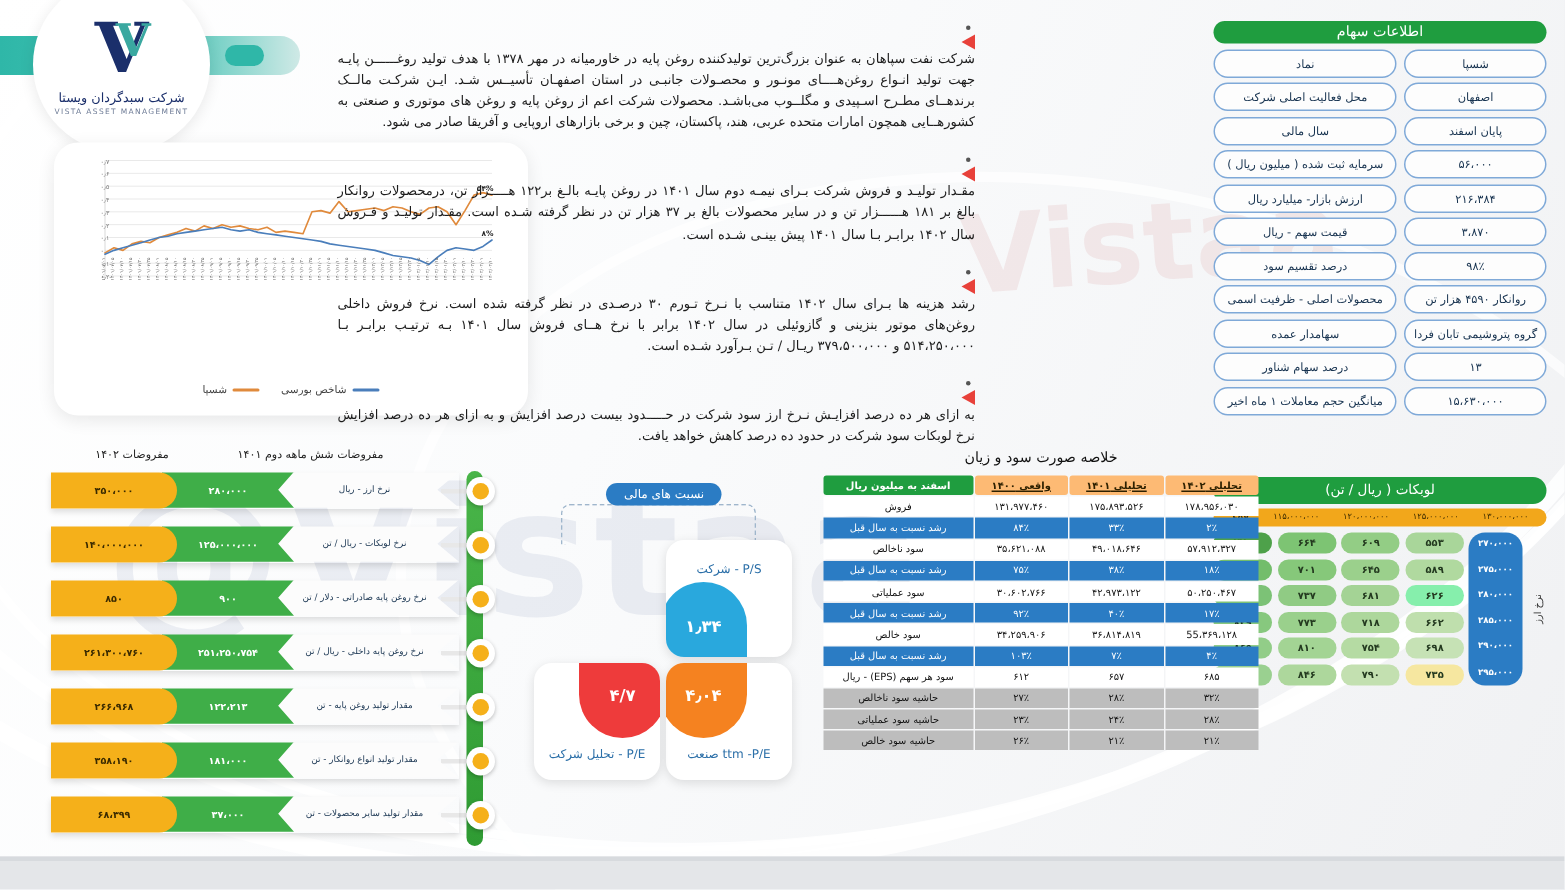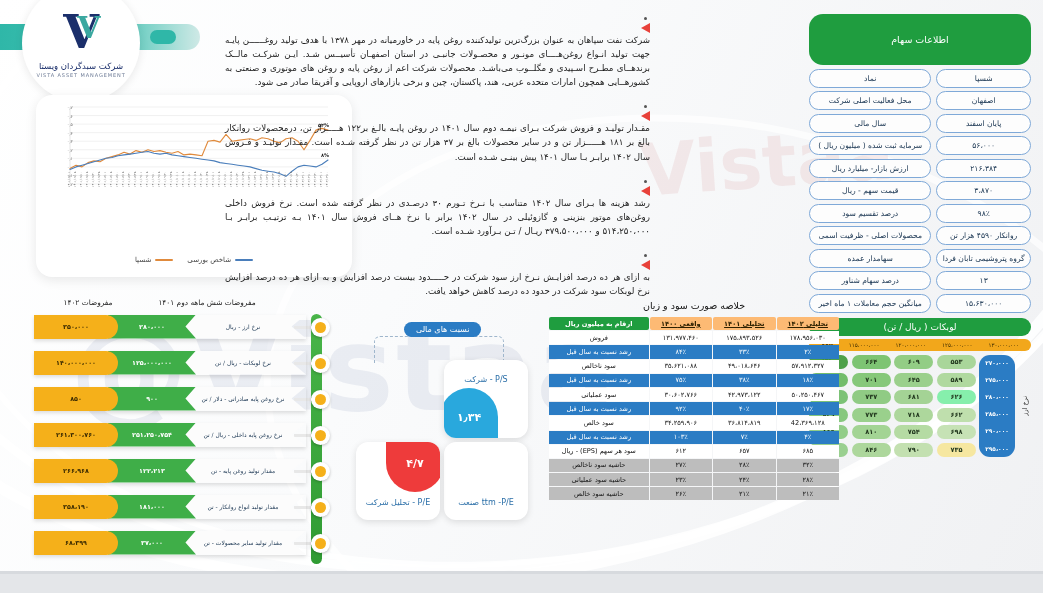--- a/index.html
+++ b/index.html
@@ -59,21 +59,21 @@
   .bullets{position:absolute;right:393px;left:0;top:12px;width:425px;}
   .bullet{display:flex;align-items:flex-start;margin-bottom:11px;flex-direction:column;}
   .bullet .tri{flex:0 0 auto;width:0;height:0;margin-top:3px;margin-left:5px;
       border-top:5px solid transparent;border-bottom:5px solid transparent;border-right:9px solid #e8413a;}
   .bullet .dot{flex:0 0 auto;width:3px;height:3px;border-radius:50%;background:#555;margin:5px 3px 0 2px;}
   .bullet p{margin:0;font-size:8.7px;line-height:1.62;color:#1c1c1c;text-align:justify;}
 
   
   .stock-panel{position:absolute;right:12px;top:14px;width:222px;}
   .panel-head{background:#1f9d3f;color:#fff;border-radius:14px;text-align:center;
-     font-size:9.5px;padding:20px 0;letter-spacing:.3px;}
+     font-size:9.5px;padding:2px 0;letter-spacing:.3px;}
   .stock-row{display:flex;gap:5px;margin-top:3.5px;}
   .pill{border:1px solid #7fa9d8;border-radius:13px;background:#fdfdfd;
      font-size:7.6px;color:#16324f;display:flex;align-items:center;justify-content:center;
      height:19px;box-sizing:border-box;text-align:center;padding:0 3px;}
   .pill.label{flex:1.32;}
   .pill.value{flex:1;}
 
   
   .lub{position:absolute;right:12px;top:318px;width:222px;}
   .lub-head{background:#1f9d3f;color:#fff;border-radius:13px;text-align:center;
@@ -400,21 +400,21 @@
 </div>
 
 <div class="pl">
   <div class="pl-title">خلاصه صورت سود و زیان</div>
   <table class="pl-table">
     <thead>
         <tr id="pl-head">
           <th class="h-year">تحلیلی ۱۴۰۲</th>
           <th class="h-year">تحلیلی ۱۴۰۱</th>
           <th class="h-year">واقعی ۱۴۰۰</th>
-          <th class="h-label">ارقام به میلیون ریال</th>
+          <th class="h-label">اسفند به میلیون ریال</th>
         </tr>
       </thead>
     <tbody id="pl-body">
         <tr class="plain">
           <td>۱۷۸،۹۵۶،۰۳۰</td>
           <td>۱۷۵،۸۹۳،۵۲۶</td>
           <td>۱۳۱،۹۷۷،۴۶۰</td>
           <td class="r-label">فروش</td>
         </tr>
         <tr class="growth">
@@ -441,21 +441,21 @@
           <td>۳۰،۶۰۲،۷۶۶</td>
           <td class="r-label">سود عملیاتی</td>
         </tr>
         <tr class="growth">
           <td>۱۷٪</td>
           <td>۴۰٪</td>
           <td>۹۲٪</td>
           <td class="r-label">رشد نسبت به سال قبل</td>
         </tr>
         <tr class="plain">
-          <td>42،۳۶۹،۱۲۸</td>
+          <td>55،۳۶۹،۱۲۸</td>
           <td>۳۶،۸۱۴،۸۱۹</td>
           <td>۳۴،۲۵۹،۹۰۶</td>
           <td class="r-label">سود خالص</td>
         </tr>
         <tr class="growth">
           <td>۴٪</td>
           <td>۷٪</td>
           <td>۱۰۳٪</td>
           <td class="r-label">رشد نسبت به سال قبل</td>
         </tr>
@@ -490,20 +490,21 @@
 <div class="ratios">
   <div class="dashbox"></div>
   <div class="ratio-head">نسبت های مالی</div>
   <div class="quad" id="ratio-quad">
       <div class="qcard q-tr top">
         <div class="qlabel">P/S - شرکت</div>
         <div class="qblob" style="background: rgb(41, 168, 221);">۱٫۳۴</div>
       </div>
       <div class="qcard q-br bot">
         <div class="qlabel">ttm -P/E صنعت</div>
+        <div class="qblob" style="background: rgb(245, 130, 32);">۴٫۰۴</div>
       </div>
       <div class="qcard q-bl bot">
         <div class="qlabel">P/E - تحلیل شرکت</div>
         <div class="qblob" style="background: rgb(238, 59, 59);">۴/۷</div>
       </div>
     </div>
 </div>
 
 <div class="assume">
   <div class="assume-heads">

